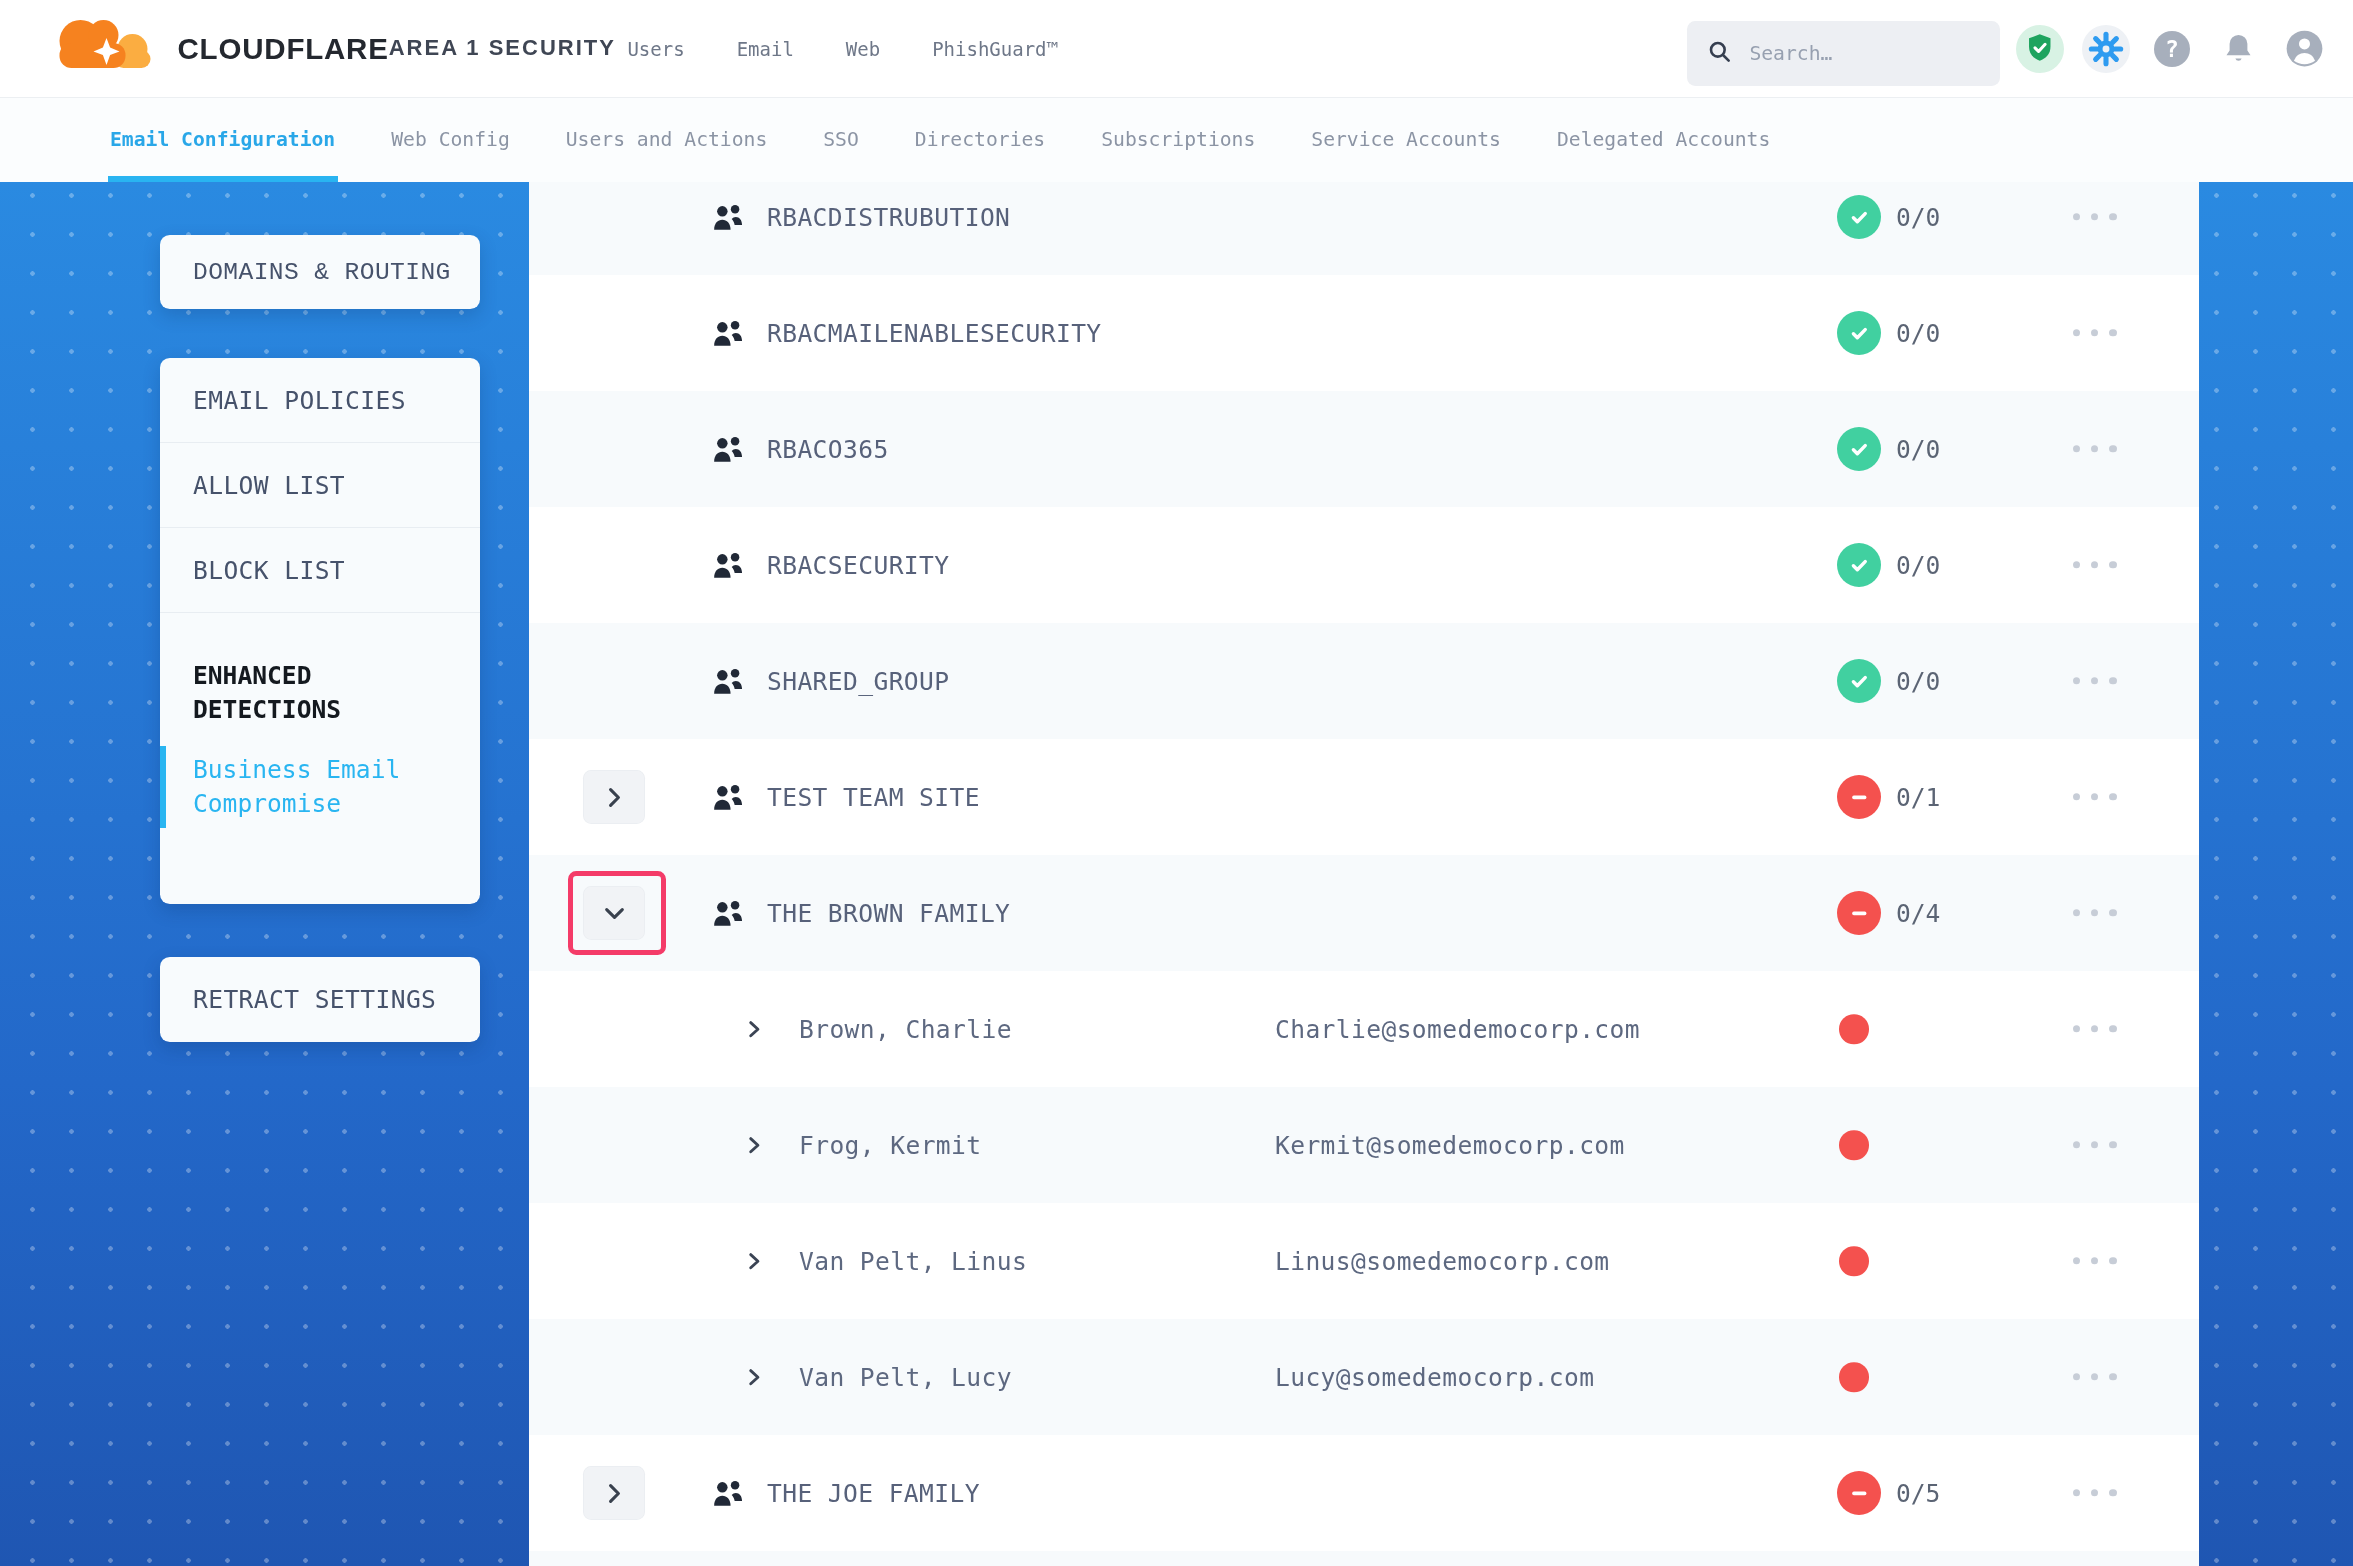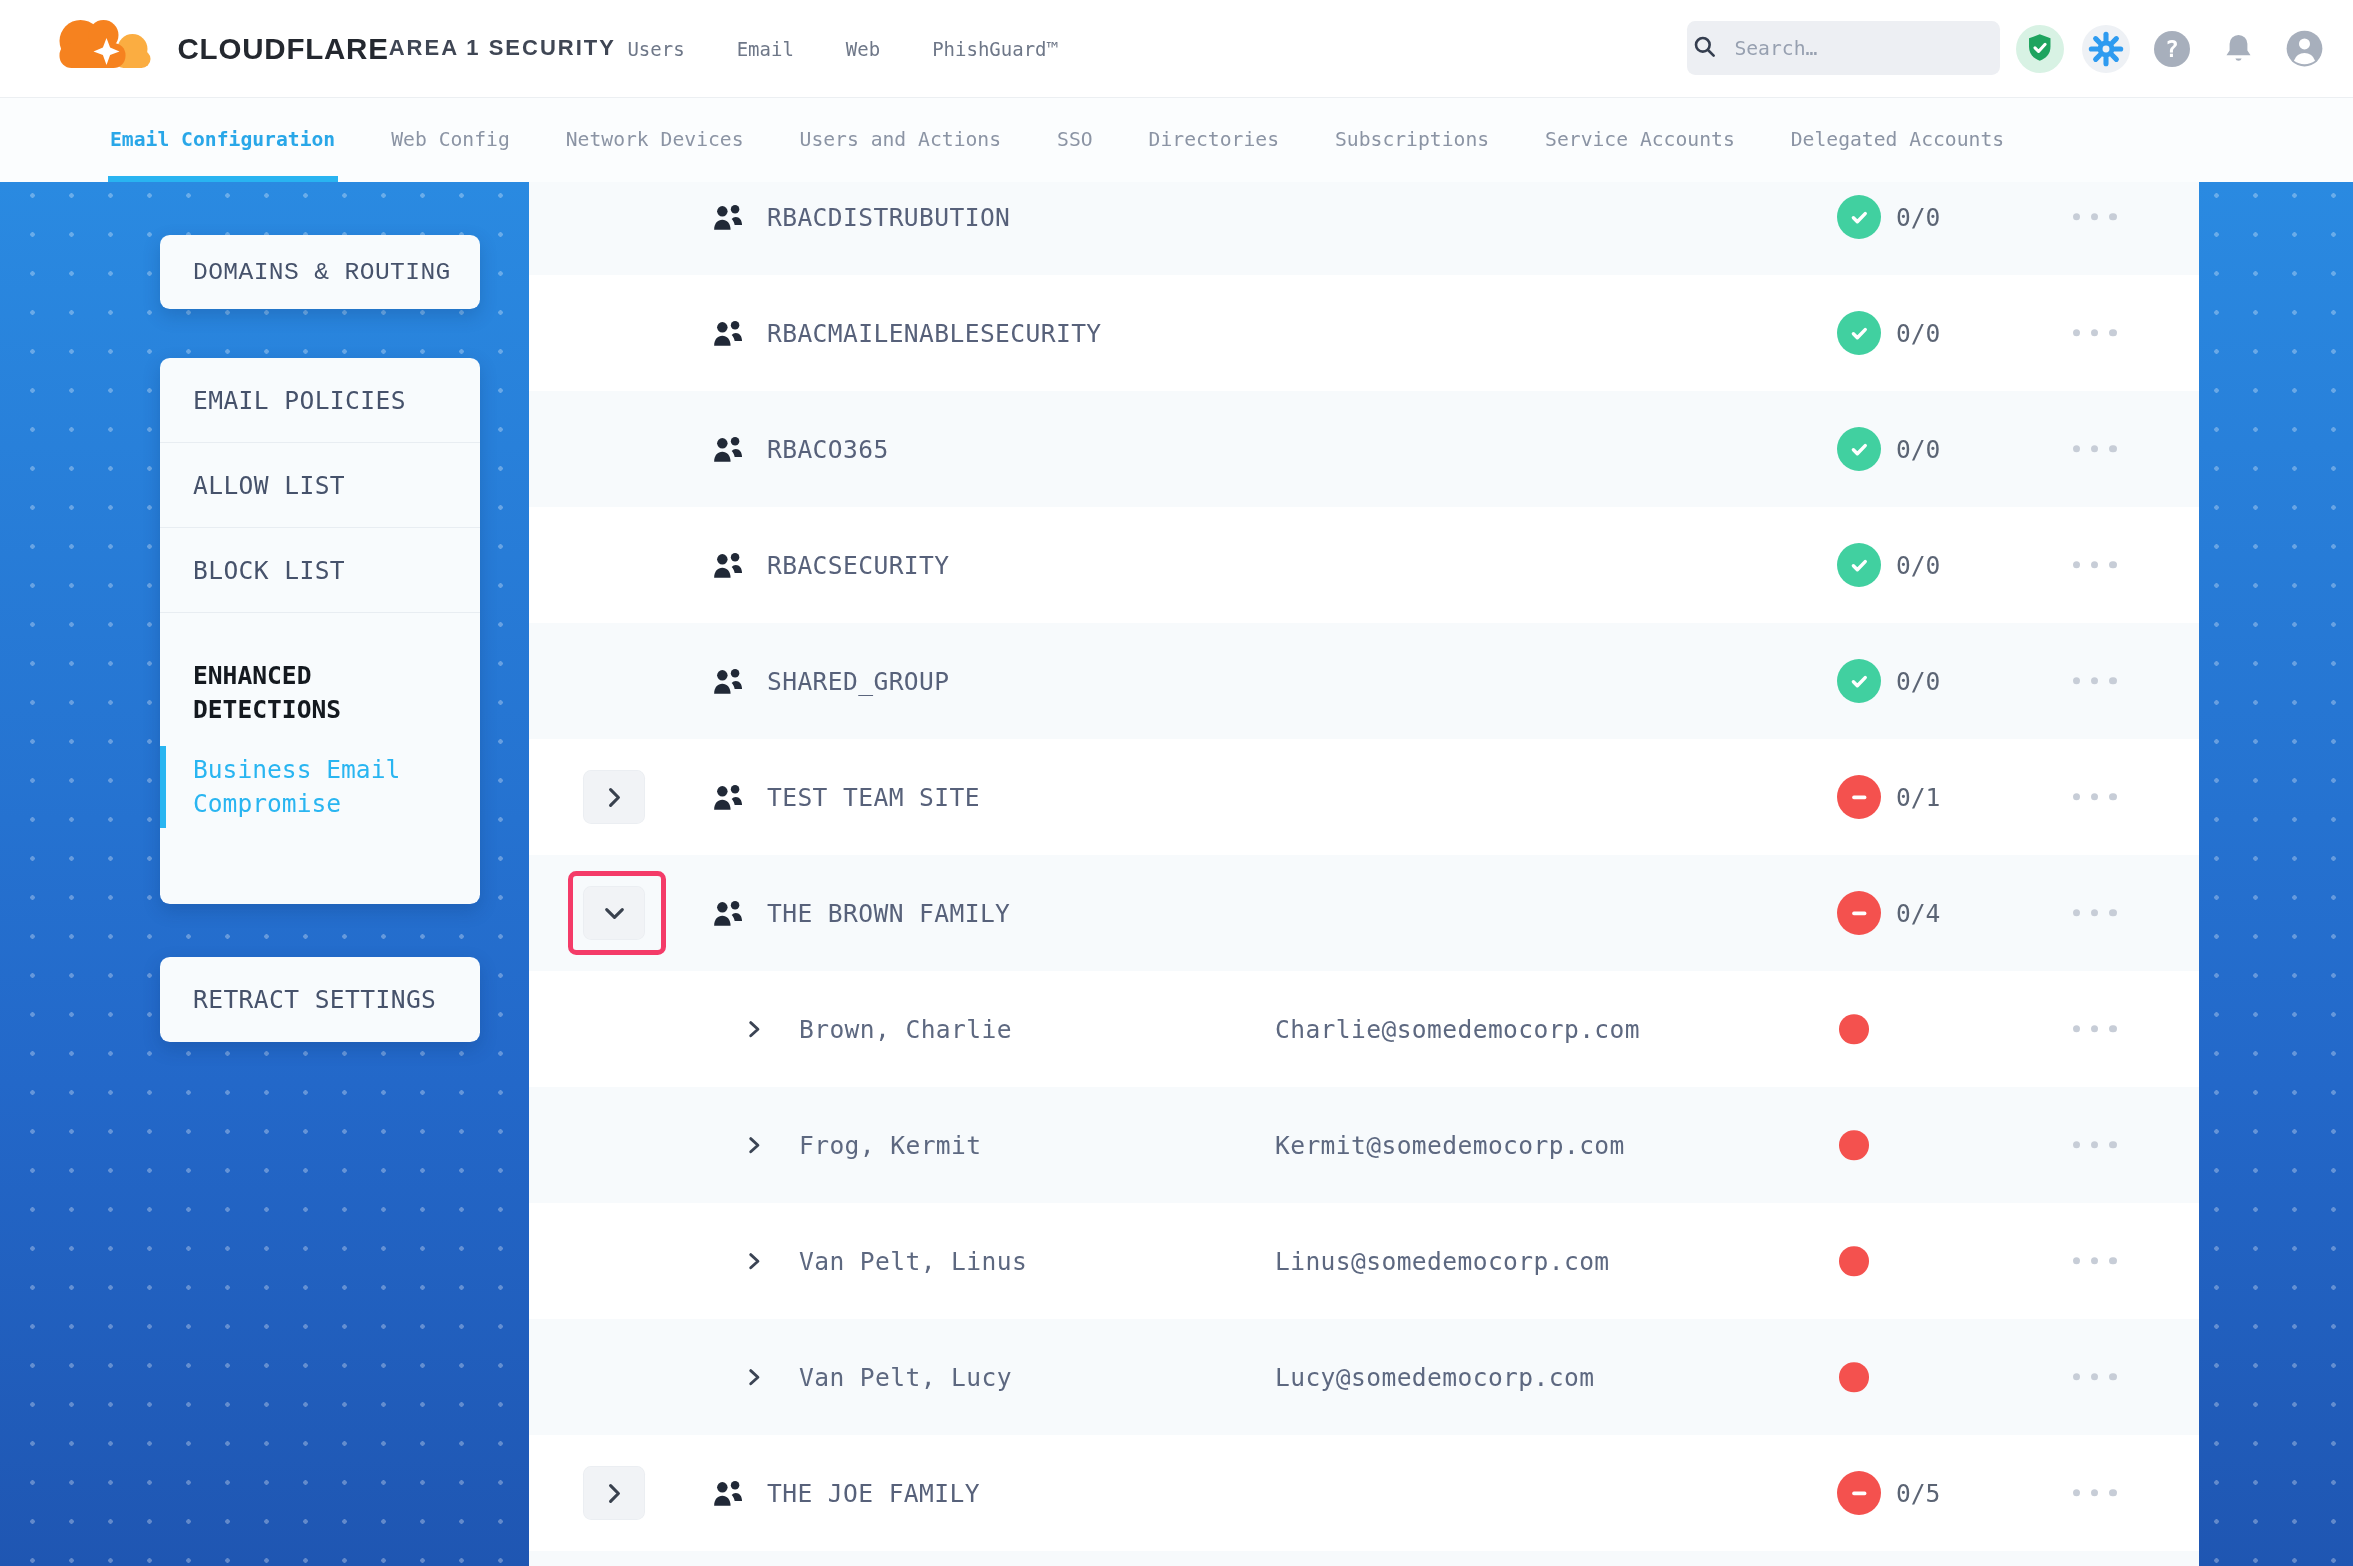--- a/index.html
+++ b/index.html
@@ -14,22 +14,22 @@
     position:absolute;top:0;left:0;right:0;height:97px;background:#ffffff;
     border-bottom:1.6px solid #eceff2;display:flex;align-items:center;z-index:30;
   }
   .brand{margin-left:43px;display:flex;align-items:center;gap:11.5px;}
   .brand-text{display:flex;flex-direction:row;line-height:1.08;}
   .brand-title{font-family:"Liberation Sans",sans-serif;font-weight:700;font-size:29.5px;color:#24282f;letter-spacing:0.8px;}
   .brand-sub{font-family:"Liberation Sans",sans-serif;font-weight:700;font-size:22px;color:#3f4654;letter-spacing:2px;margin-top:3.3px;}
   .top-nav{display:flex;gap:52px;margin-left:11.5px;}
   .top-nav a{font-size:19px;color:#6e7788;text-decoration:none;white-space:nowrap;}
   .search{
-    position:absolute;left:1687px;top:21px;width:313px;height:54px;background:#edeff3;
-    border-radius:8.2px;display:flex;align-items:center;gap:16.4px;padding-left:5px;box-sizing:border-box;
+    position:absolute;left:1687px;top:21px;width:313px;height:65px;background:#edeff3;
+    border-radius:8.2px;display:flex;align-items:center;gap:16.4px;padding-left:20px;box-sizing:border-box;
   }
   .search .ph{font-size:19.7px;color:#97a0b0;}
   .top-icons{position:absolute;right:26px;top:0;height:97px;display:flex;align-items:center;gap:18px;}
   .tico{width:48px;height:48px;border-radius:50%;display:flex;align-items:center;justify-content:center;}
   .tico.shield{background:#d8f2e4;}
   .tico.gear{background:#eef1f5;}
   .helpdot{width:36px;height:36px;border-radius:50%;background:#a7afbc;color:#fff;
     display:flex;align-items:center;justify-content:center;font-size:23px;font-weight:bold;}
   
   .tabsbar{
@@ -176,23 +176,20 @@
 
 <div class="tabsbar">
     <div class="tab active">
       <span>Email Configuration</span>
       <div class="underline"></div>
     </div>
     <div class="tab">
       <span>Web Config</span>
     </div>
     <div class="tab">
-      <span>Network Devices</span>
-    </div>
-    <div class="tab">
       <span>Users and Actions</span>
     </div>
     <div class="tab">
       <span>SSO</span>
     </div>
     <div class="tab">
       <span>Directories</span>
     </div>
     <div class="tab">
       <span>Subscriptions</span>

